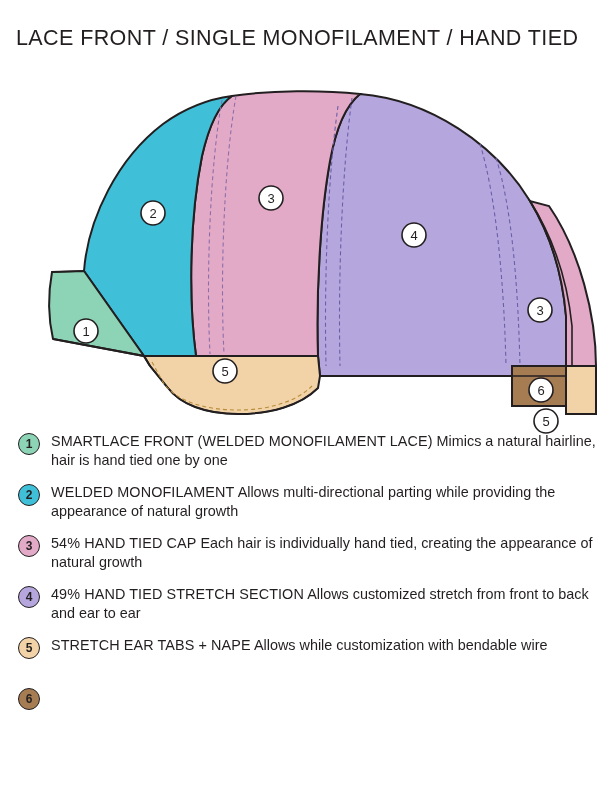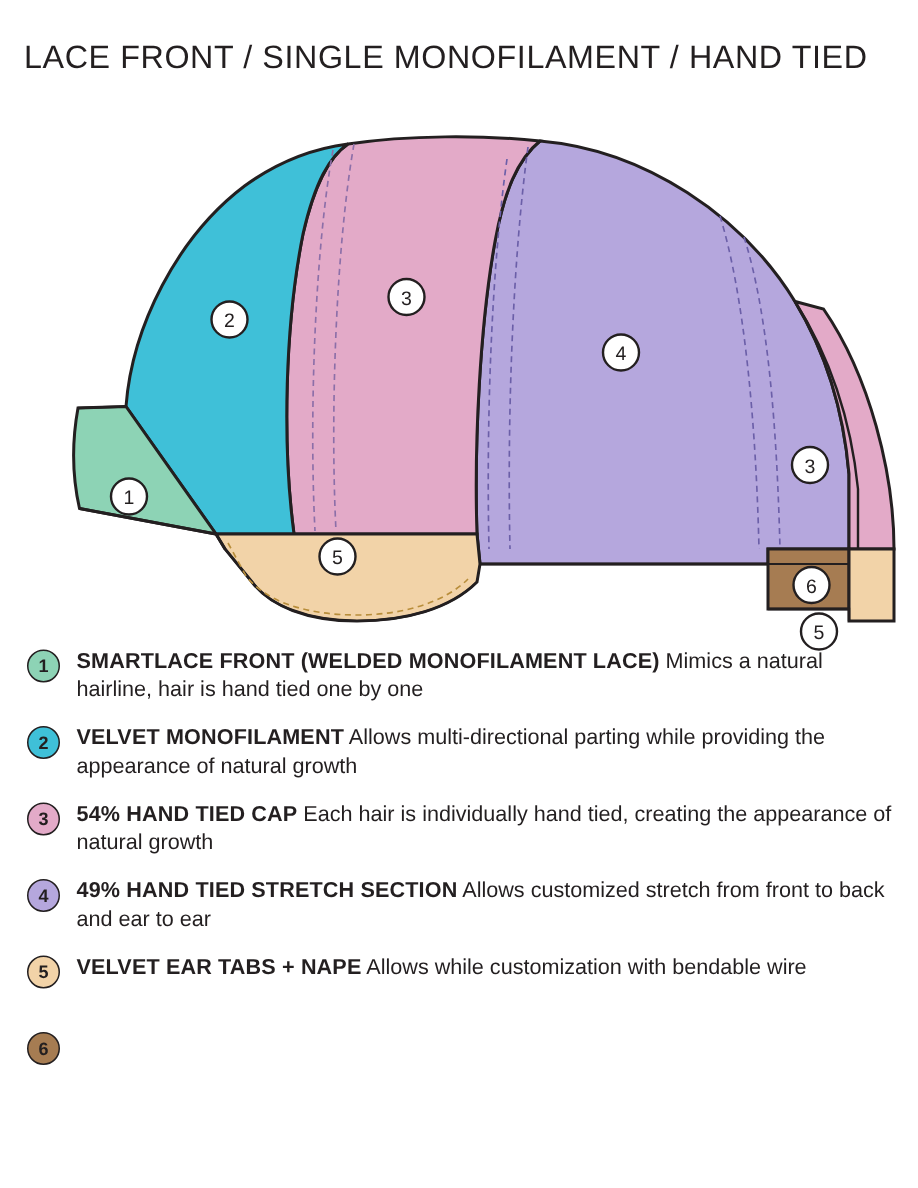--- a/index.html
+++ b/index.html
@@ -69,21 +69,21 @@
     margin-top: 1px;
   }
   .legend-text {
     margin-left: 11px;
     font-size: 14.4px;
     line-height: 19px;
     color: #231f20;
     max-width: 545px;
   }
   .legend-text b {
-    font-weight: bold;
+    font-weight: normal;
     letter-spacing: 0.1px;
   }
   .legend-text span.desc {
     font-weight: normal;
   }
 </style>
 </head>
 <body>
 
 <div class="page">
@@ -185,21 +185,21 @@
         <b>SMARTLACE FRONT (WELDED MONOFILAMENT LACE)</b>
         <span class="desc">Mimics a natural hairline, hair is hand tied one by one</span>
       </div>
     </div>
 
     <div class="legend-row">
       <div class="badge" style="background:#3fc0d8;">
         <span>2</span>
       </div>
       <div class="legend-text">
-        <b>VELVET MONOFILAMENT</b>
+        <b>WELDED MONOFILAMENT</b>
         <span class="desc">Allows multi-directional parting while providing the appearance of natural growth</span>
       </div>
     </div>
 
     <div class="legend-row">
       <div class="badge" style="background:#e3aac8;">
         <span>3</span>
       </div>
       <div class="legend-text">
         <b>54% HAND TIED CAP</b>
@@ -215,21 +215,21 @@
         <b>49% HAND TIED STRETCH SECTION</b>
         <span class="desc">Allows customized stretch from front to back and ear to ear</span>
       </div>
     </div>
 
     <div class="legend-row">
       <div class="badge" style="background:#f2d3a8;">
         <span>5</span>
       </div>
       <div class="legend-text">
-        <b>VELVET EAR TABS + NAPE</b>
+        <b>STRETCH EAR TABS + NAPE</b>
         <span class="desc">Allows while customization with bendable wire</span>
       </div>
     </div>
 
     <div class="legend-row">
       <div class="badge" style="background:#a67c52;">
         <span>6</span>
       </div>
     </div>
 

